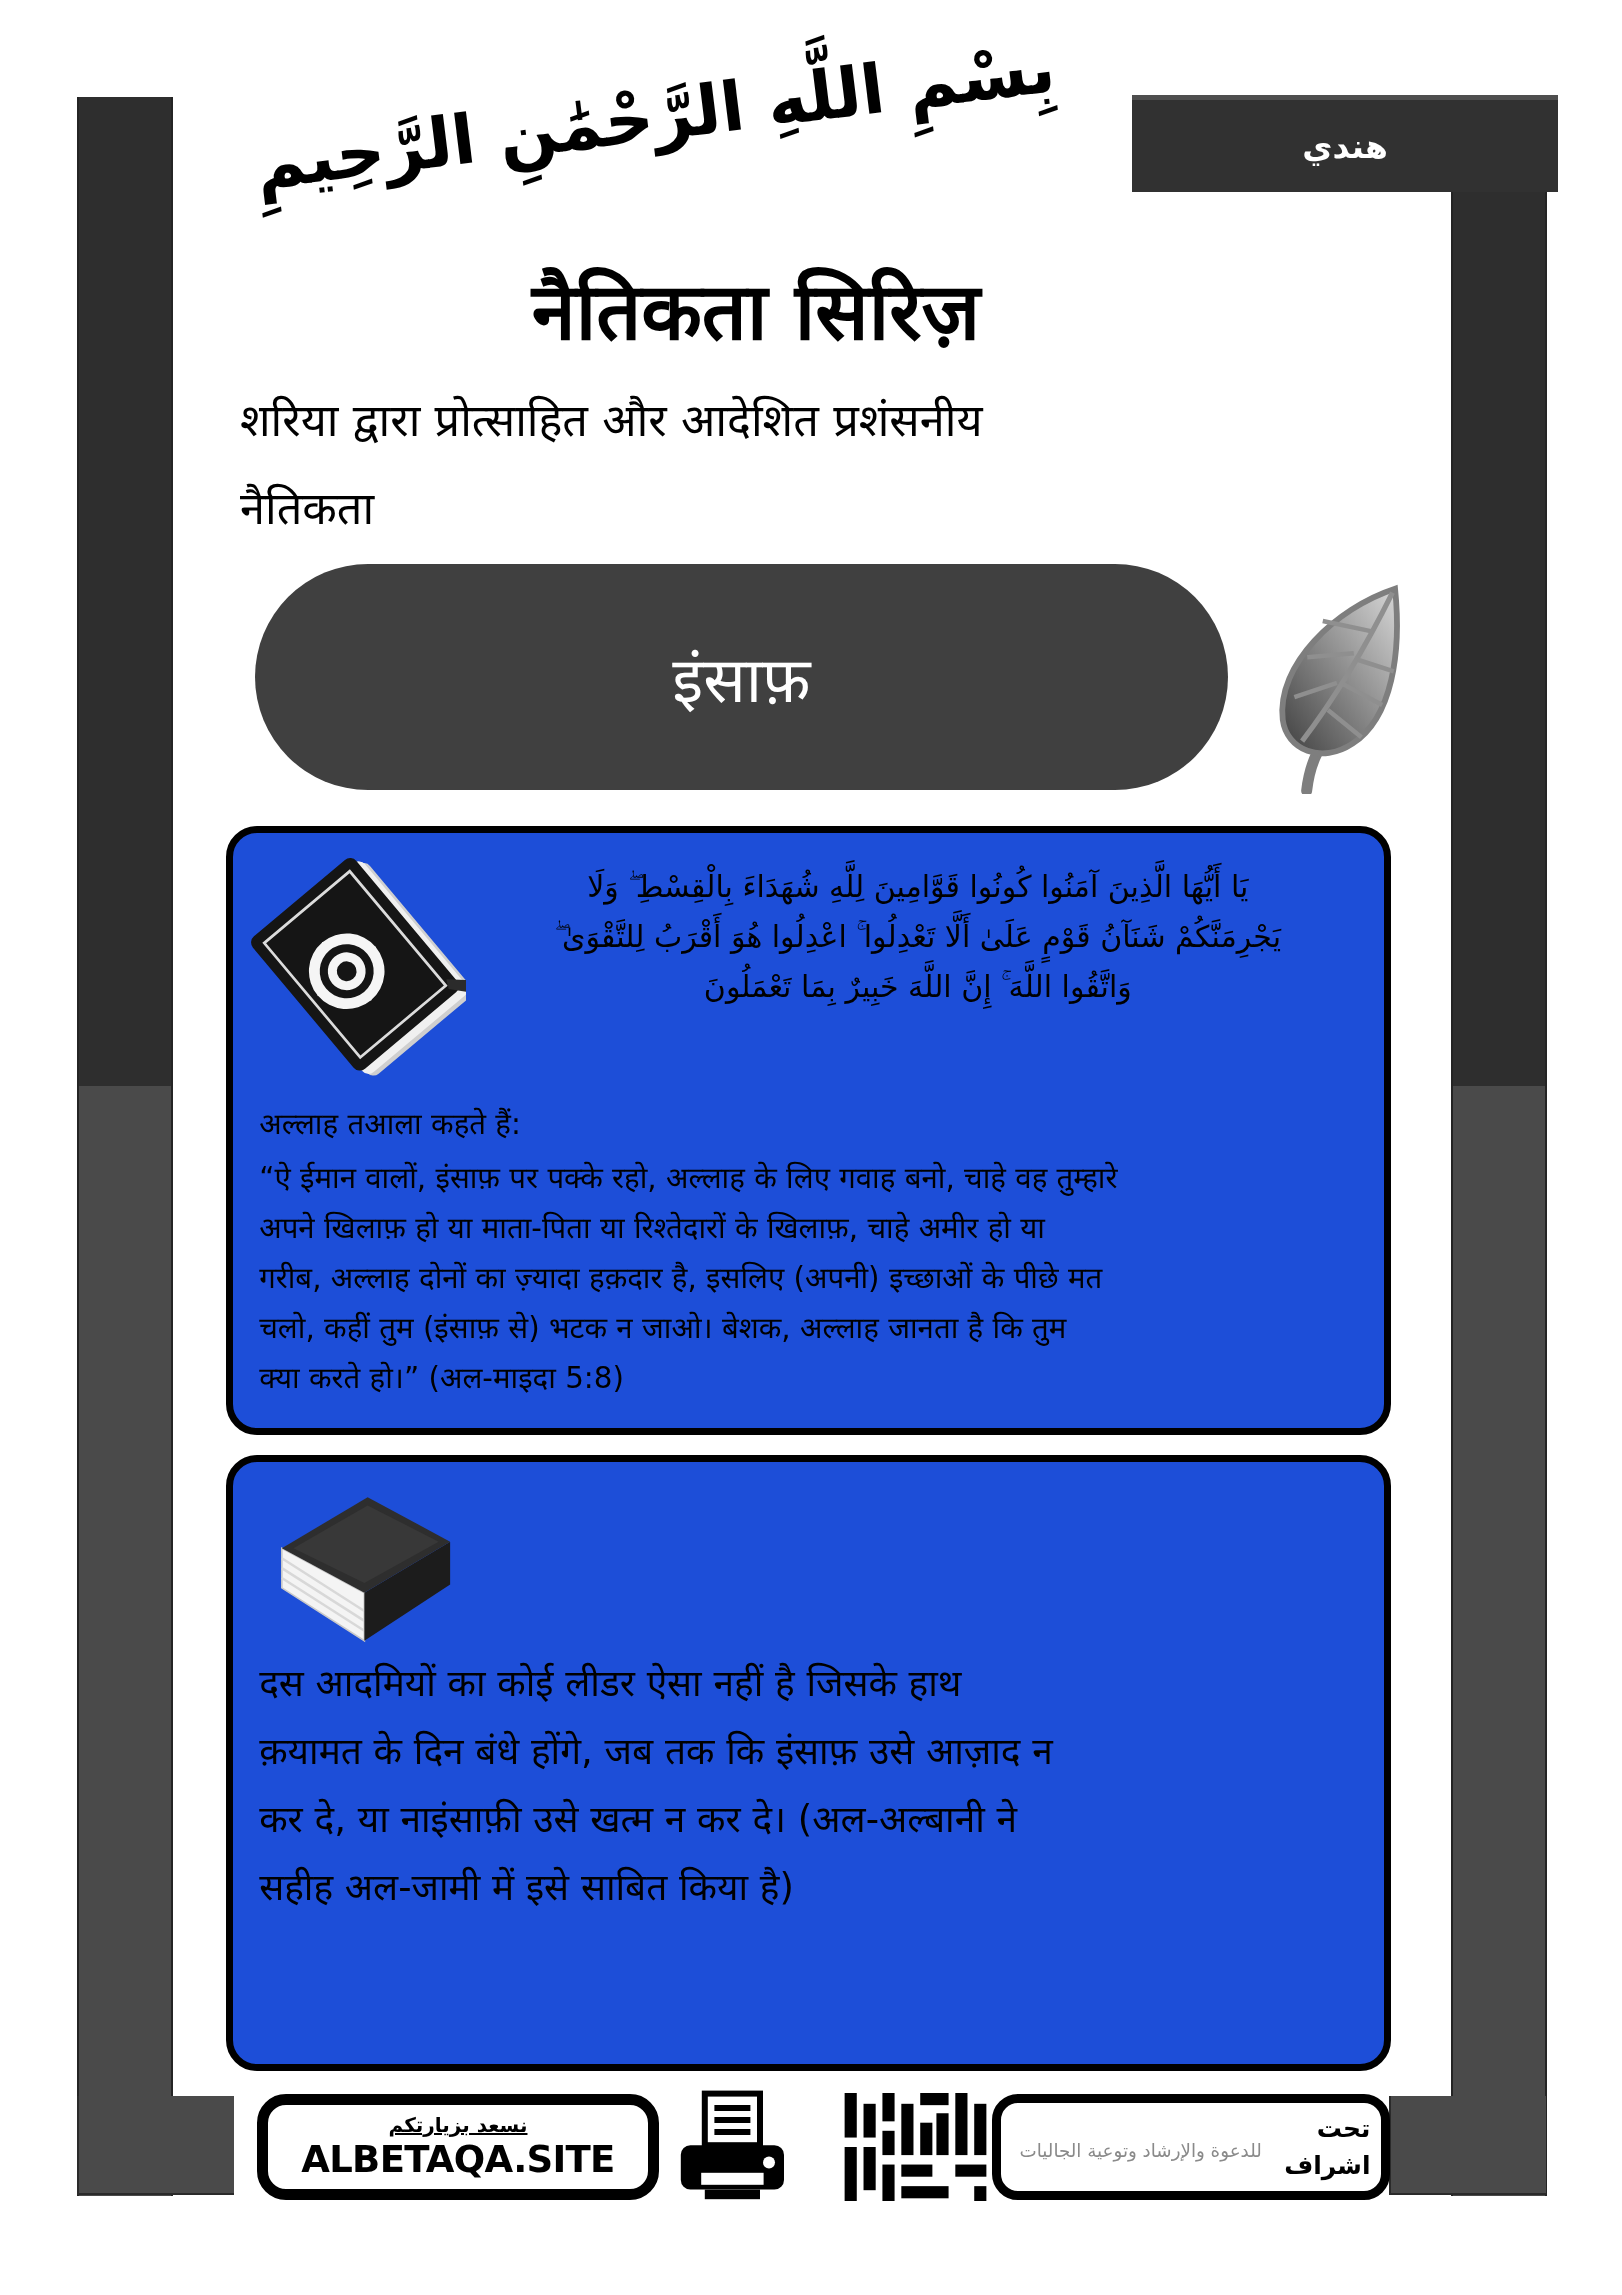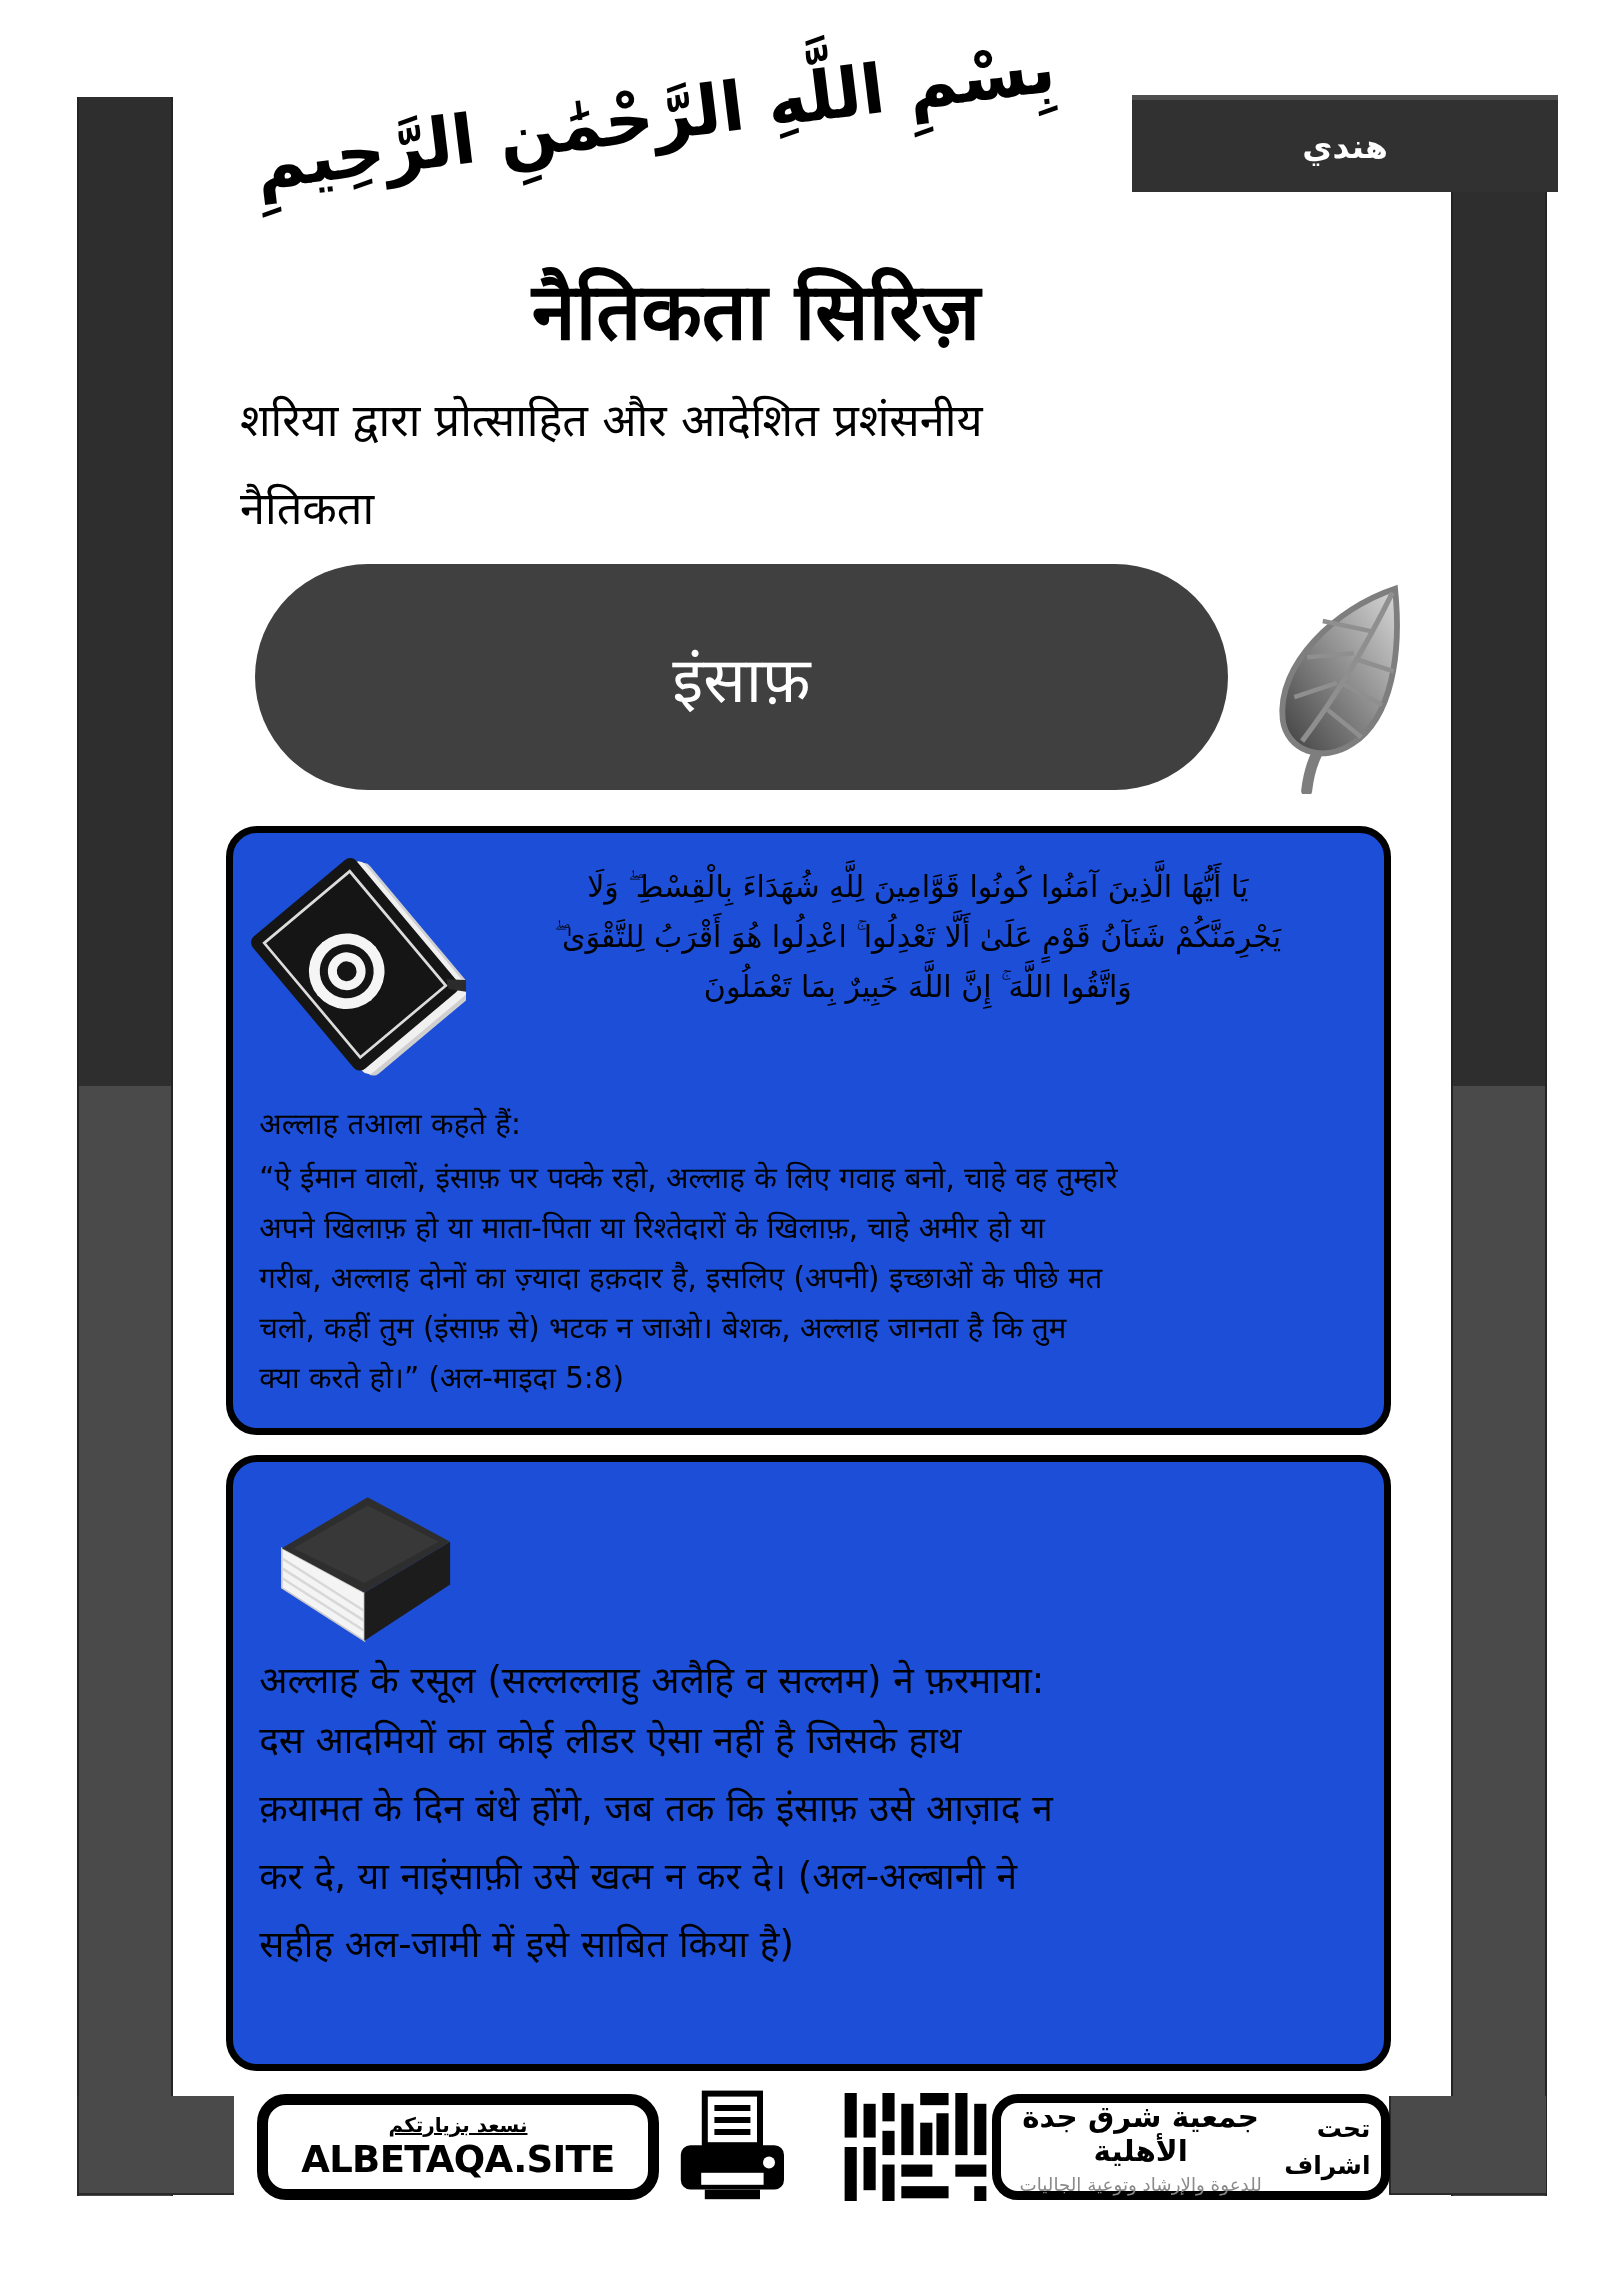--- a/index.html
+++ b/index.html
@@ -166,21 +166,20 @@
   </div>
 
   <div class="content-box box-hadith">
     <svg class="hadith-img" viewBox="0 0 240 200">
       <polygon points="18,84 18,132 118,196 118,138" fill="#f4f4f4" stroke="#c9c9c9" stroke-width="2"></polygon>
       <path d="M18,96 L118,160 M18,108 L118,172 M18,120 L118,184" stroke="#d8d8d8" stroke-width="3" fill="none"></path>
       <polygon points="118,138 118,196 222,128 222,76" fill="#1c1c1c"></polygon>
       <polygon points="18,84 122,22 222,76 118,138" fill="#2e2e2e"></polygon>
       <polygon points="32,84 122,32 208,76 118,126" fill="#383838"></polygon>
     </svg>
-    <div class="h-intro">अल्लाह के रसूल (सल्लल्लाहु अलैहि व सल्लम) ने फ़रमाया:</div>
     <div class="h-text">दस आदमियों का कोई लीडर ऐसा नहीं है जिसके हाथ
 क़यामत के दिन बंधे होंगे, जब तक कि इंसाफ़ उसे आज़ाद न
 कर दे, या नाइंसाफ़ी उसे खत्म न कर दे। (अल-अल्बानी ने
 सहीह अल-जामी में इसे साबित किया है)</div>
   </div>
 
   <div class="footer-box fbox-a">
     <div class="visit">نسعد بزيارتكم</div>
     <div class="site">ALBETAQA.SITE</div>
   </div>
@@ -211,19 +210,18 @@
     <rect x="164" y="0" width="18" height="92"></rect>
     <rect x="192" y="16" width="18" height="76"></rect>
     <rect x="164" y="106" width="46" height="18"></rect>
     <rect x="192" y="138" width="18" height="22"></rect>
   </svg>
 
   <div class="footer-box fbox-b">
     <div class="supervision">تحت
 اشراف</div>
     <div class="org">
-      <div class="org-name">جمعية شرق جدة الأهلية</div>
       <div class="org-desc">للدعوة والإرشاد وتوعية الجاليات</div>
     </div>
   </div>
 
 </div>
 
 
 </body></html>

